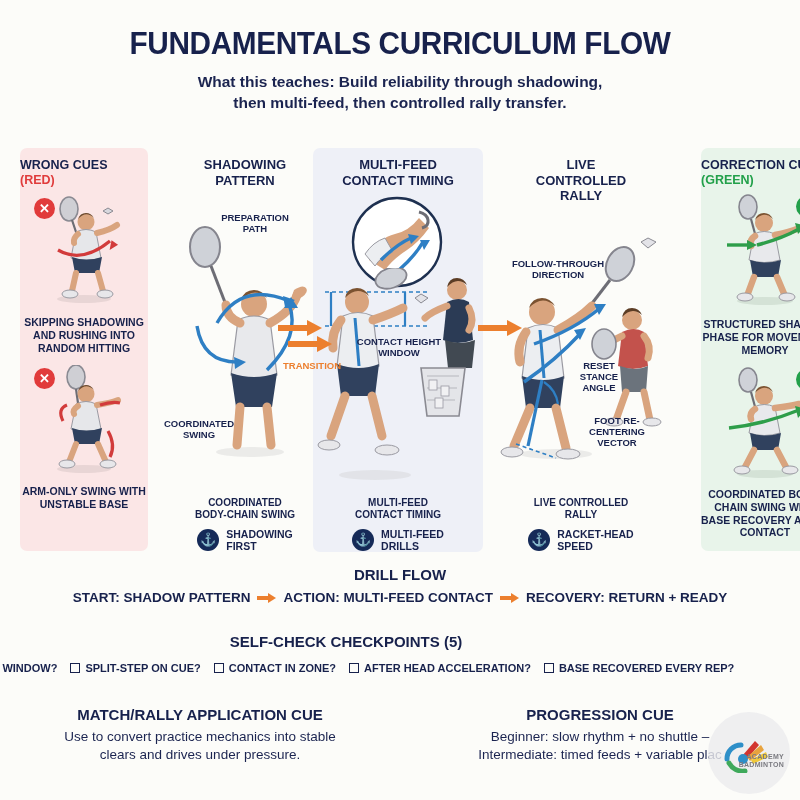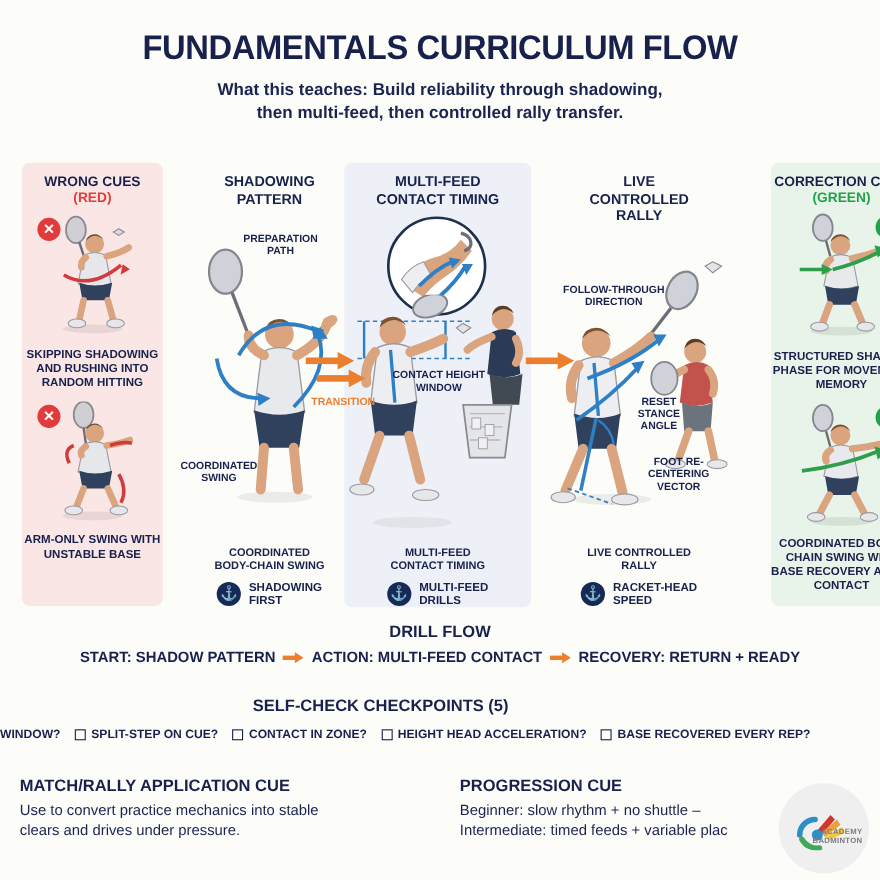--- a/index.html
+++ b/index.html
@@ -39,21 +39,21 @@
   .panel-green {
     left: 653px; width: 128px; height: 403px;
     background: #E8F4EA; border-radius: 7px; margin-left: 48px;
   }
   .panel-mid {
     left: 313px; width: 170px; height: 404px;
     background: #EEF0F7; border-radius: 7px;
   }
 
   .panel-head {
-    text-align: center; font-size: 12.5px; font-weight: 700;
+    font-size: 12.5px; font-weight: 700;
     line-height: 1.18; padding-top: 10px; color: #17214C;
   }
   .panel-head .tag-red { color: #E03C3C; display: block; }
   .panel-head .tag-green { color: #22A04A; display: block; }
 
   
   .col {
     position: absolute; top: 0; width: 170px; height: 404px;
   }
   .col-1 { left: 160px; }
@@ -171,21 +171,21 @@
   .check-box {
     width: 10px; height: 10px; border: 1.6px solid #17214C;
     flex: 0 0 10px;
   }
 
   
   .cues {
     position: absolute; left: 0; top: 706px; width: 800px;
     display: flex;
   }
-  .cue { width: 400px; text-align: left; padding: 0 18px; }
+  .cue { width: 400px; text-align: center; padding: 0 18px; }
   .cue-title { font-size: 15px; font-weight: 700; color: #17214C; }
   .cue-body {
     margin-top: 5px; font-size: 13.5px; font-weight: 400;
     line-height: 1.3; color: #1B2450;
   }
 
   
   .watermark {
     position: absolute; right: 10px; bottom: 6px;
     width: 82px; height: 82px; border-radius: 50%;
@@ -556,21 +556,21 @@
       <label class="check-item">
         <span class="check-box"></span>
         <span>SPLIT-STEP ON CUE?</span>
       </label>
       <label class="check-item">
         <span class="check-box"></span>
         <span>CONTACT IN ZONE?</span>
       </label>
       <label class="check-item">
         <span class="check-box"></span>
-        <span>HEIGHT HEAD ACCELERATION?</span>
+        <span>AFTER HEAD ACCELERATION?</span>
       </label>
       <label class="check-item">
         <span class="check-box"></span>
         <span>BASE RECOVERED EVERY REP?</span>
       </label>
     </div>
   </div>
 
   <div class="cues">
     <div class="cue">

